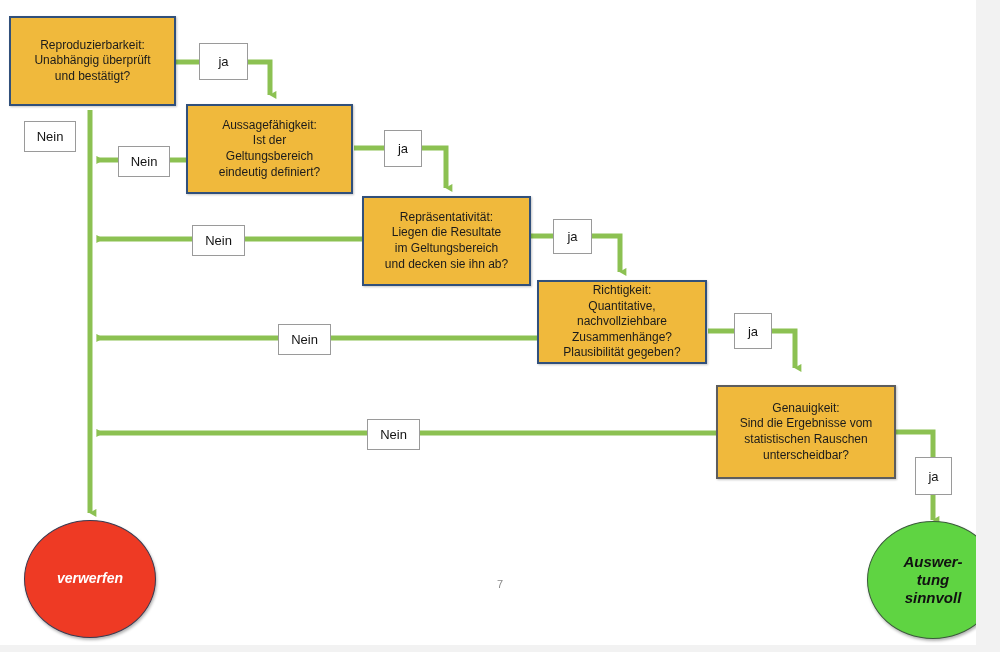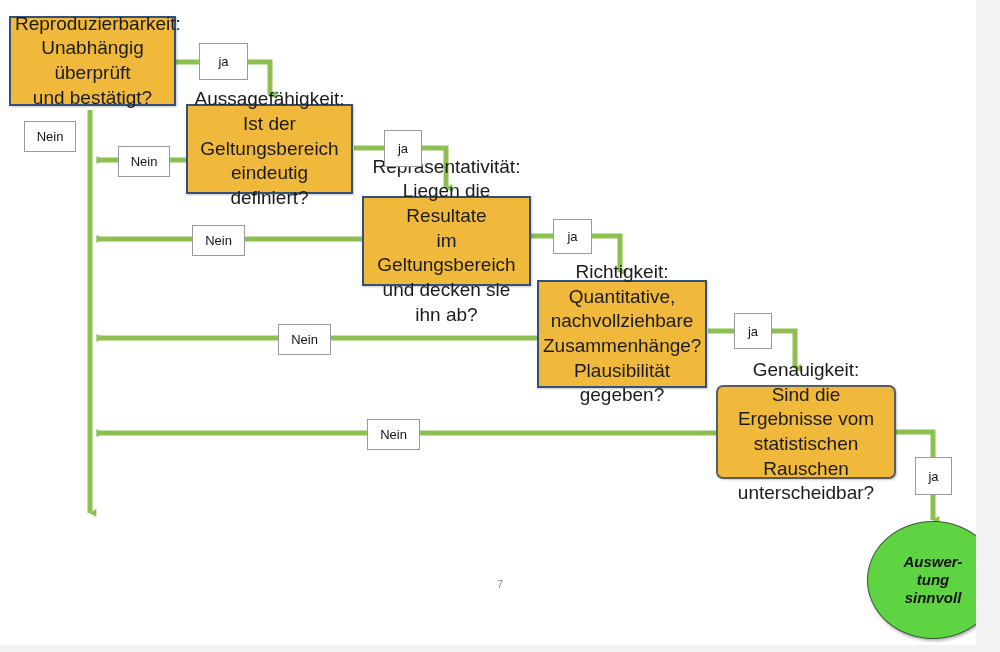--- a/index.html
+++ b/index.html
@@ -41,36 +41,35 @@
     width: 1000px;
     height: 652px;
   }
   
   .node {
     position: absolute;
     box-sizing: border-box;
     background: #F0B93C;
     border: 2px solid #31507B;
     color: #1b1b1b;
-    font-size: 19px;
+    font-size: 12px;
     line-height: 1.3;
     text-align: center;
     display: flex;
     align-items: center;
     justify-content: center;
     padding: 3px 4px;
     box-shadow: 1px 1px 2px rgba(0,0,0,0.22);
   }
   .node .node-text {
     white-space: pre-line;
     width: 100%;
   }
   .node.grayborder {
     border-color: #5d5d5d;
-    border-radius: 7px;
   }
   
   .elabel {
     position: absolute;
     box-sizing: border-box;
     background: #ffffff;
     border: 1px solid #9a9a9a;
     color: #141414;
     font-size: 13px;
     display: flex;
@@ -176,21 +175,21 @@
 und decken sie ihn ab?</span>
   </div>
 
   <div class="node" style="left:186px; top:104px; width:167px; height:90px;">
     <span class="node-text">Aussagefähigkeit:
 Ist der
 Geltungsbereich
 eindeutig definiert?</span>
   </div>
 
-  <div class="node" style="left:537px; top:280px; width:170px; height:108px;">
+  <div class="node" style="left:537px; top:280px; width:170px; height:84px;">
     <span class="node-text">Richtigkeit:
 Quantitative,
 nachvollziehbare
 Zusammenhänge?
 Plausibilität gegeben?</span>
   </div>
 
   <div class="node grayborder" style="left:716px; top:385px; width:180px; height:94px;">
     <span class="node-text">Genauigkeit:
 Sind die Ergebnisse vom
@@ -223,20 +222,23 @@
   <div class="elabel" style="left:192px; top:225px; width:53px; height:31px;">
     <span>Nein</span>
   </div>
   <div class="elabel" style="left:278px; top:324px; width:53px; height:31px;">
     <span>Nein</span>
   </div>
   <div class="elabel" style="left:367px; top:419px; width:53px; height:31px;">
     <span>Nein</span>
   </div>
 
+  <div class="terminal reject" style="left:24px; top:520px; width:132px; height:118px;">
+    <span class="t-text">verwerfen</span>
+  </div>
 
   <div class="terminal accept" style="left:867px; top:521px; width:132px; height:118px;">
     <span class="t-text">Auswer-
 tung
 sinnvoll</span>
   </div>
 
   <div class="page-number" style="left:480px; top:578px; width:40px;">
     <span>7</span>
   </div>

